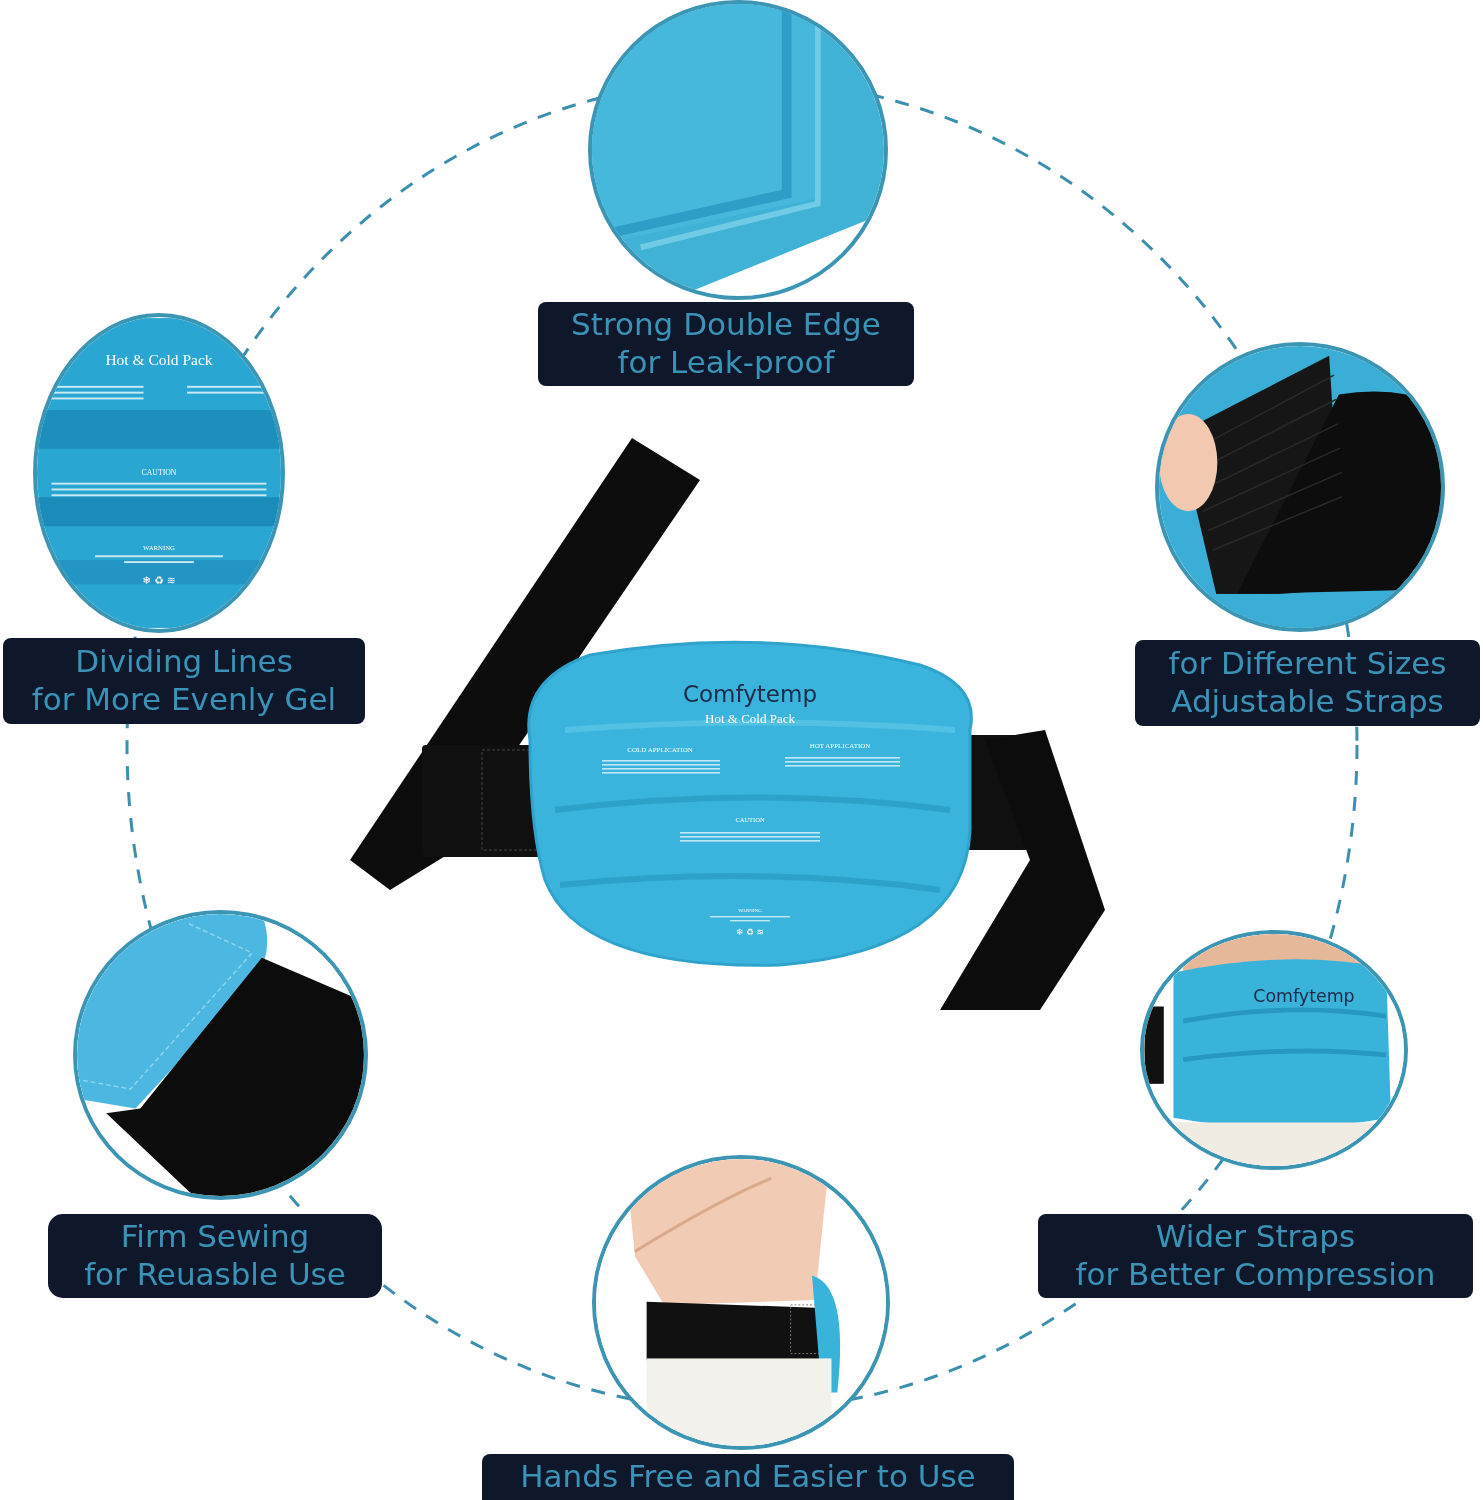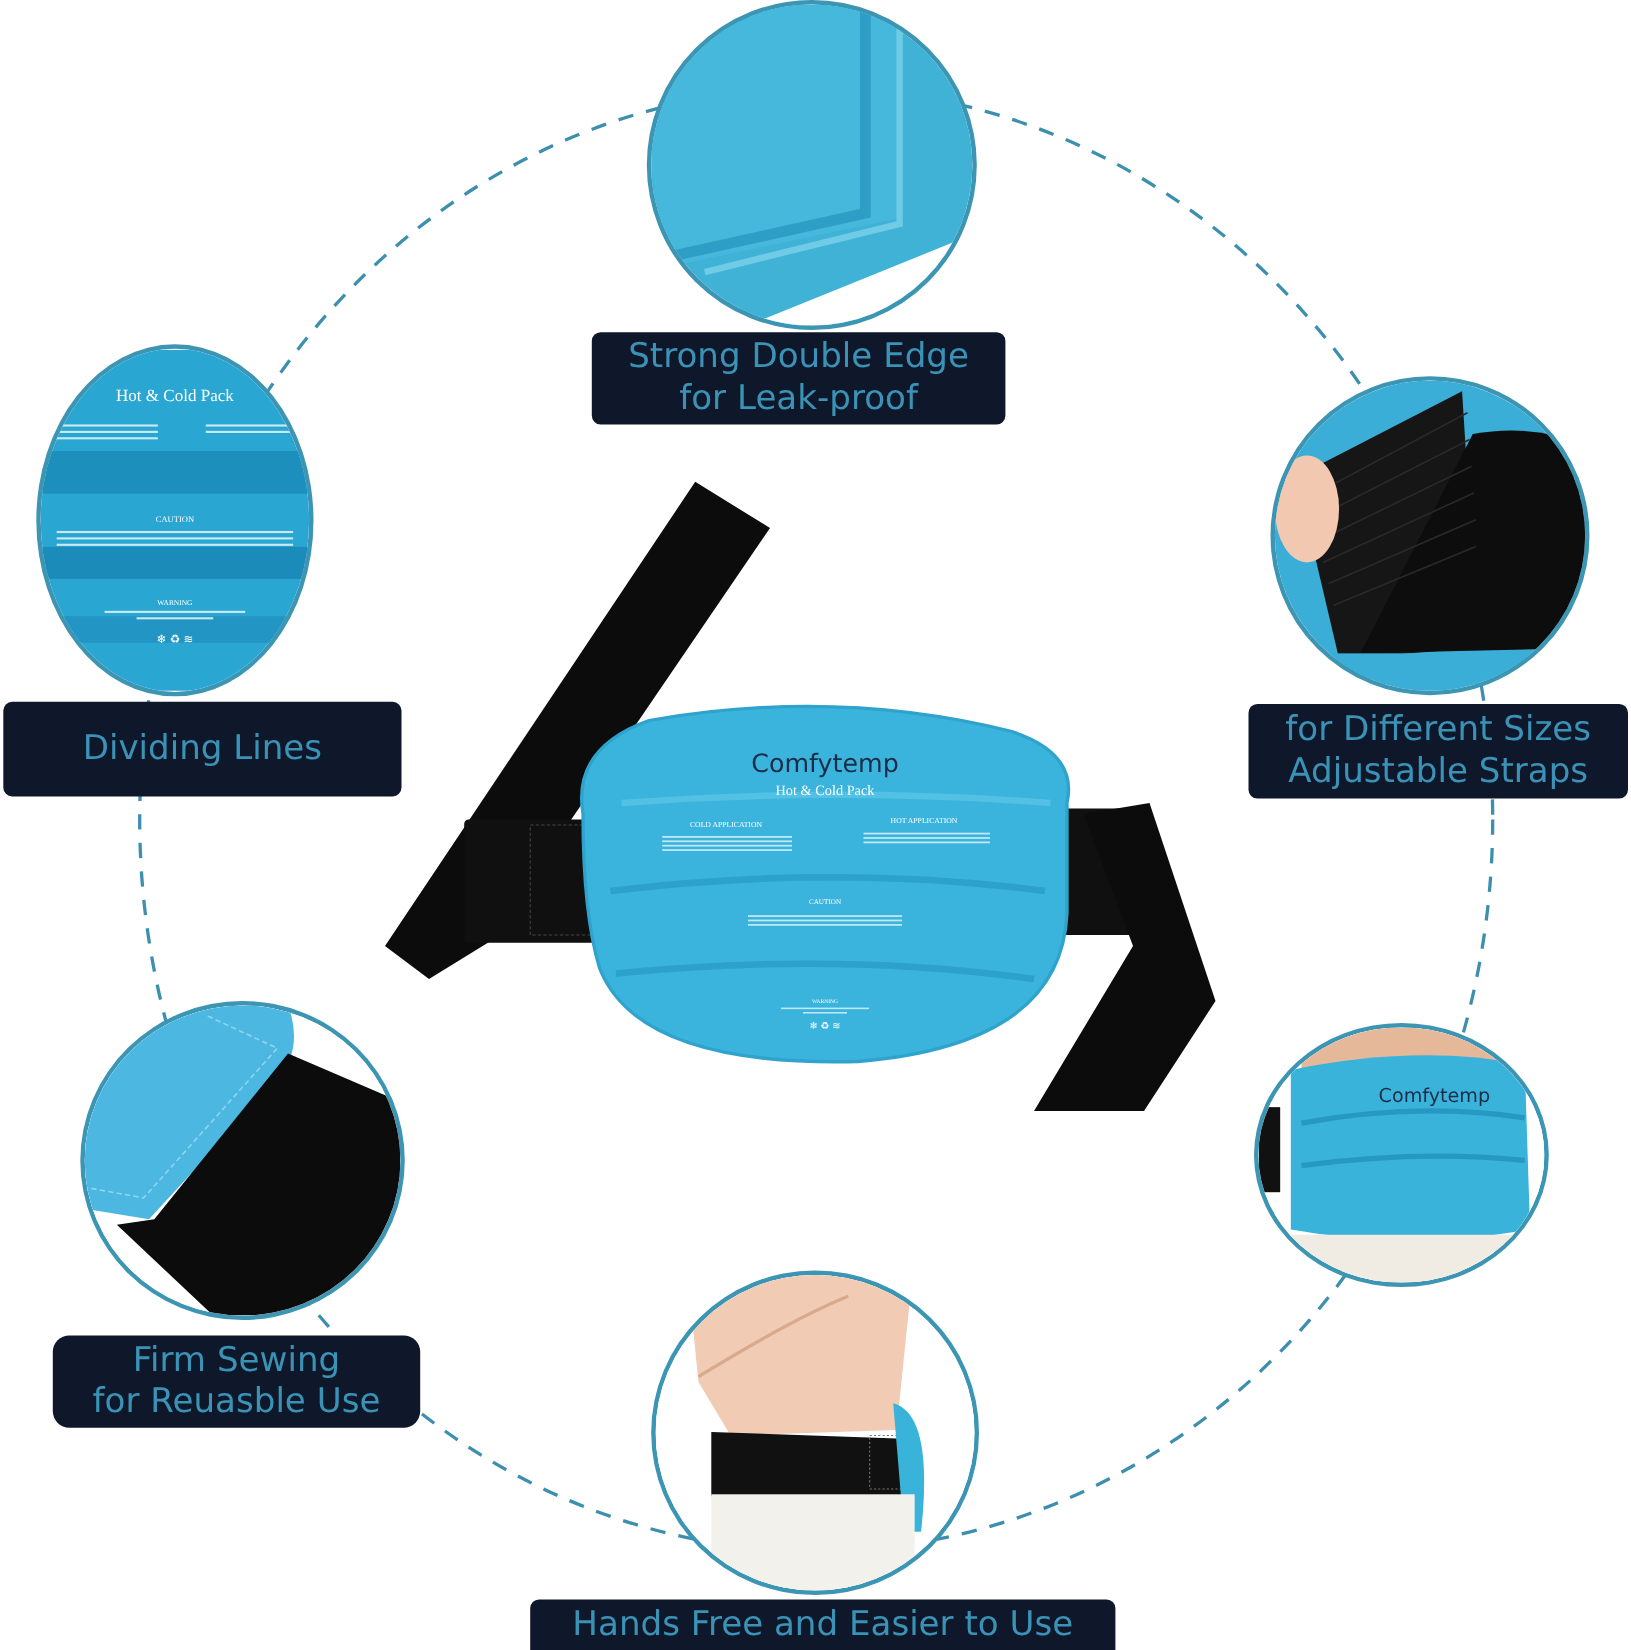--- a/index.html
+++ b/index.html
@@ -58,20 +58,21 @@
           <rect x="15" y="176" width="222" height="2"></rect>
           <rect x="15" y="182" width="222" height="2"></rect>
         <rect x="60" y="245" width="132" height="2"></rect>
           <rect x="90" y="251" width="72" height="2"></rect>
       </g>
       <text x="126" y="275" text-anchor="middle" fill="#fff" font-size="11">❄ ♻ ≋</text>
     </svg>
   </div>
   <div class="label-box" style="left:3px;top:638px;width:362px;height:86px;font-size:31px;">
     <span>Dividing Lines</span>
+    <span>for More Evenly Gel</span>
   </div>
 
   <div class="feature-circle" style="left:1155px;top:342px;width:290px;height:290px;">
     <svg viewBox="0 0 290 290">
       <rect width="290" height="290" fill="#3aaed6"></rect>
       <path d="M20 90 L175 10 L190 250 L60 260 Z" fill="#161616"></path>
       <path d="M185 50 Q240 40 290 60 V250 L80 255 Z" fill="#0d0d0d"></path>
       <g stroke="#2a2a2a" stroke-width="1.5">
         <line x1="30" y1="110" x2="180" y2="30"></line>
           <line x1="35" y1="130" x2="182" y2="55"></line>
@@ -106,20 +107,24 @@
     <svg viewBox="0 0 268 240">
       <rect width="268" height="240" fill="#fff"></rect>
       <rect x="40" y="0" width="200" height="50" fill="#e6b89a"></rect>
       <path d="M30 40 Q150 15 250 35 L255 190 Q140 210 30 190 Z" fill="#3ab3da"></path>
       <path d="M40 90 Q150 70 250 85" stroke="#2798c2" stroke-width="5" fill="none"></path>
       <path d="M40 130 Q150 115 250 125" stroke="#2798c2" stroke-width="5" fill="none"></path>
       <rect x="0" y="75" width="20" height="80" fill="#111"></rect>
       <rect y="195" width="268" height="45" fill="#f0ece4"></rect>
       <text x="165" y="70" text-anchor="middle" fill="#1b2c48" font-family="DejaVu Sans, sans-serif" font-size="18">Comfytemp</text>
     </svg>
+  </div>
+  <div class="label-box" style="left:1038px;top:1214px;width:435px;height:84px;font-size:31px;">
+    <span>Wider Straps</span>
+    <span>for Better Compression</span>
   </div>
 
   <div class="feature-circle" style="left:592px;top:1155px;width:298px;height:295px;">
     <svg viewBox="0 0 298 295">
       <rect width="298" height="295" fill="#fff"></rect>
       <path d="M30 0 H240 L225 145 L70 150 L40 100 Z" fill="#f1cbb4"></path>
       <path d="M40 95 Q130 40 180 20" stroke="#d9a98c" stroke-width="3" fill="none"></path>
       <rect x="52" y="145" width="180" height="60" fill="#111" transform="skewY(2)"></rect>
       <rect x="200" y="150" width="30" height="50" fill="none" stroke="#777" stroke-dasharray="2 2"></rect>
       <path d="M222 120 Q260 130 248 240 L232 240 Z" fill="#3ab3da"></path>

